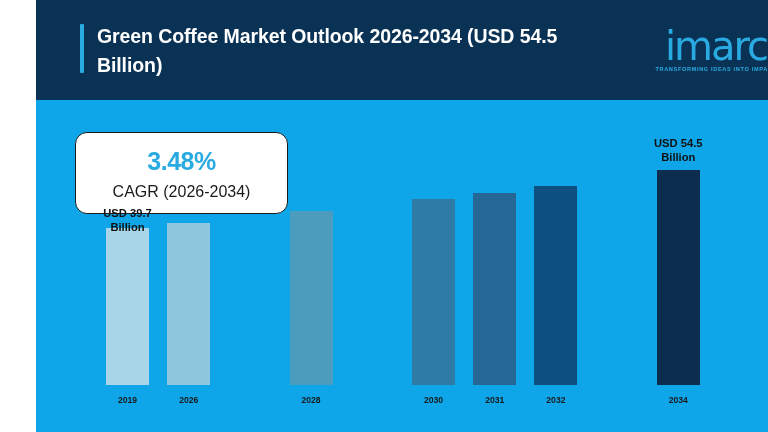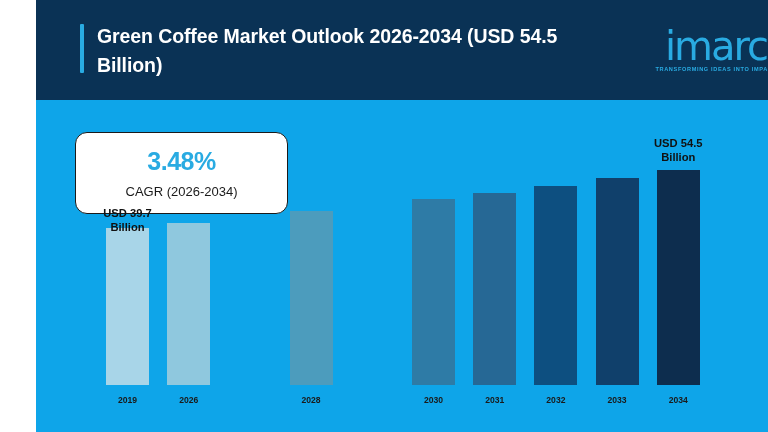--- a/index.html
+++ b/index.html
@@ -88,21 +88,21 @@
   }
   .cagr-value {
     color: #29abe2;
     font-size: 25px;
     font-weight: bold;
     line-height: 36px;
     letter-spacing: -0.5px;
   }
   .cagr-label {
     color: #1a1a1a;
-    font-size: 13px;
+    font-size: 16px;
     line-height: 24px;
     margin-top: 1px;
   }
 
   
   .chart-area {
     position: absolute;
     left: 0; top: 100px;
     width: 768px;
     height: 332px;
@@ -182,24 +182,20 @@
         <div class="bar-year">2030</div>
       </div>
       <div class="bar-wrap" style="left: 437.2px; height: 279px;">
         <div class="bar" style="height: 192px; background: rgb(38, 104, 149);"></div>
         <div class="bar-year">2031</div>
       </div>
       <div class="bar-wrap" style="left: 498.4px; height: 286px;">
         <div class="bar" style="height: 199px; background: rgb(13, 79, 128);"></div>
         <div class="bar-year">2032</div>
       </div>
-      <div class="bar-wrap" style="left: 559.6px; height: 294px;">
-        <div class="bar" style="height: 207px; background: rgb(16, 64, 107);"></div>
-        <div class="bar-year">2033</div>
-      </div>
       <div class="bar-wrap" style="left: 620.8px; height: 302px;">
         <div class="bar" style="height: 215px; background: rgb(13, 45, 78);"></div>
         <div class="bar-value" style="bottom: 268px;">
           <div>USD 54.5</div>
           <div>Billion</div>
         </div>
         <div class="bar-year">2034</div>
       </div>
     </div>
 

